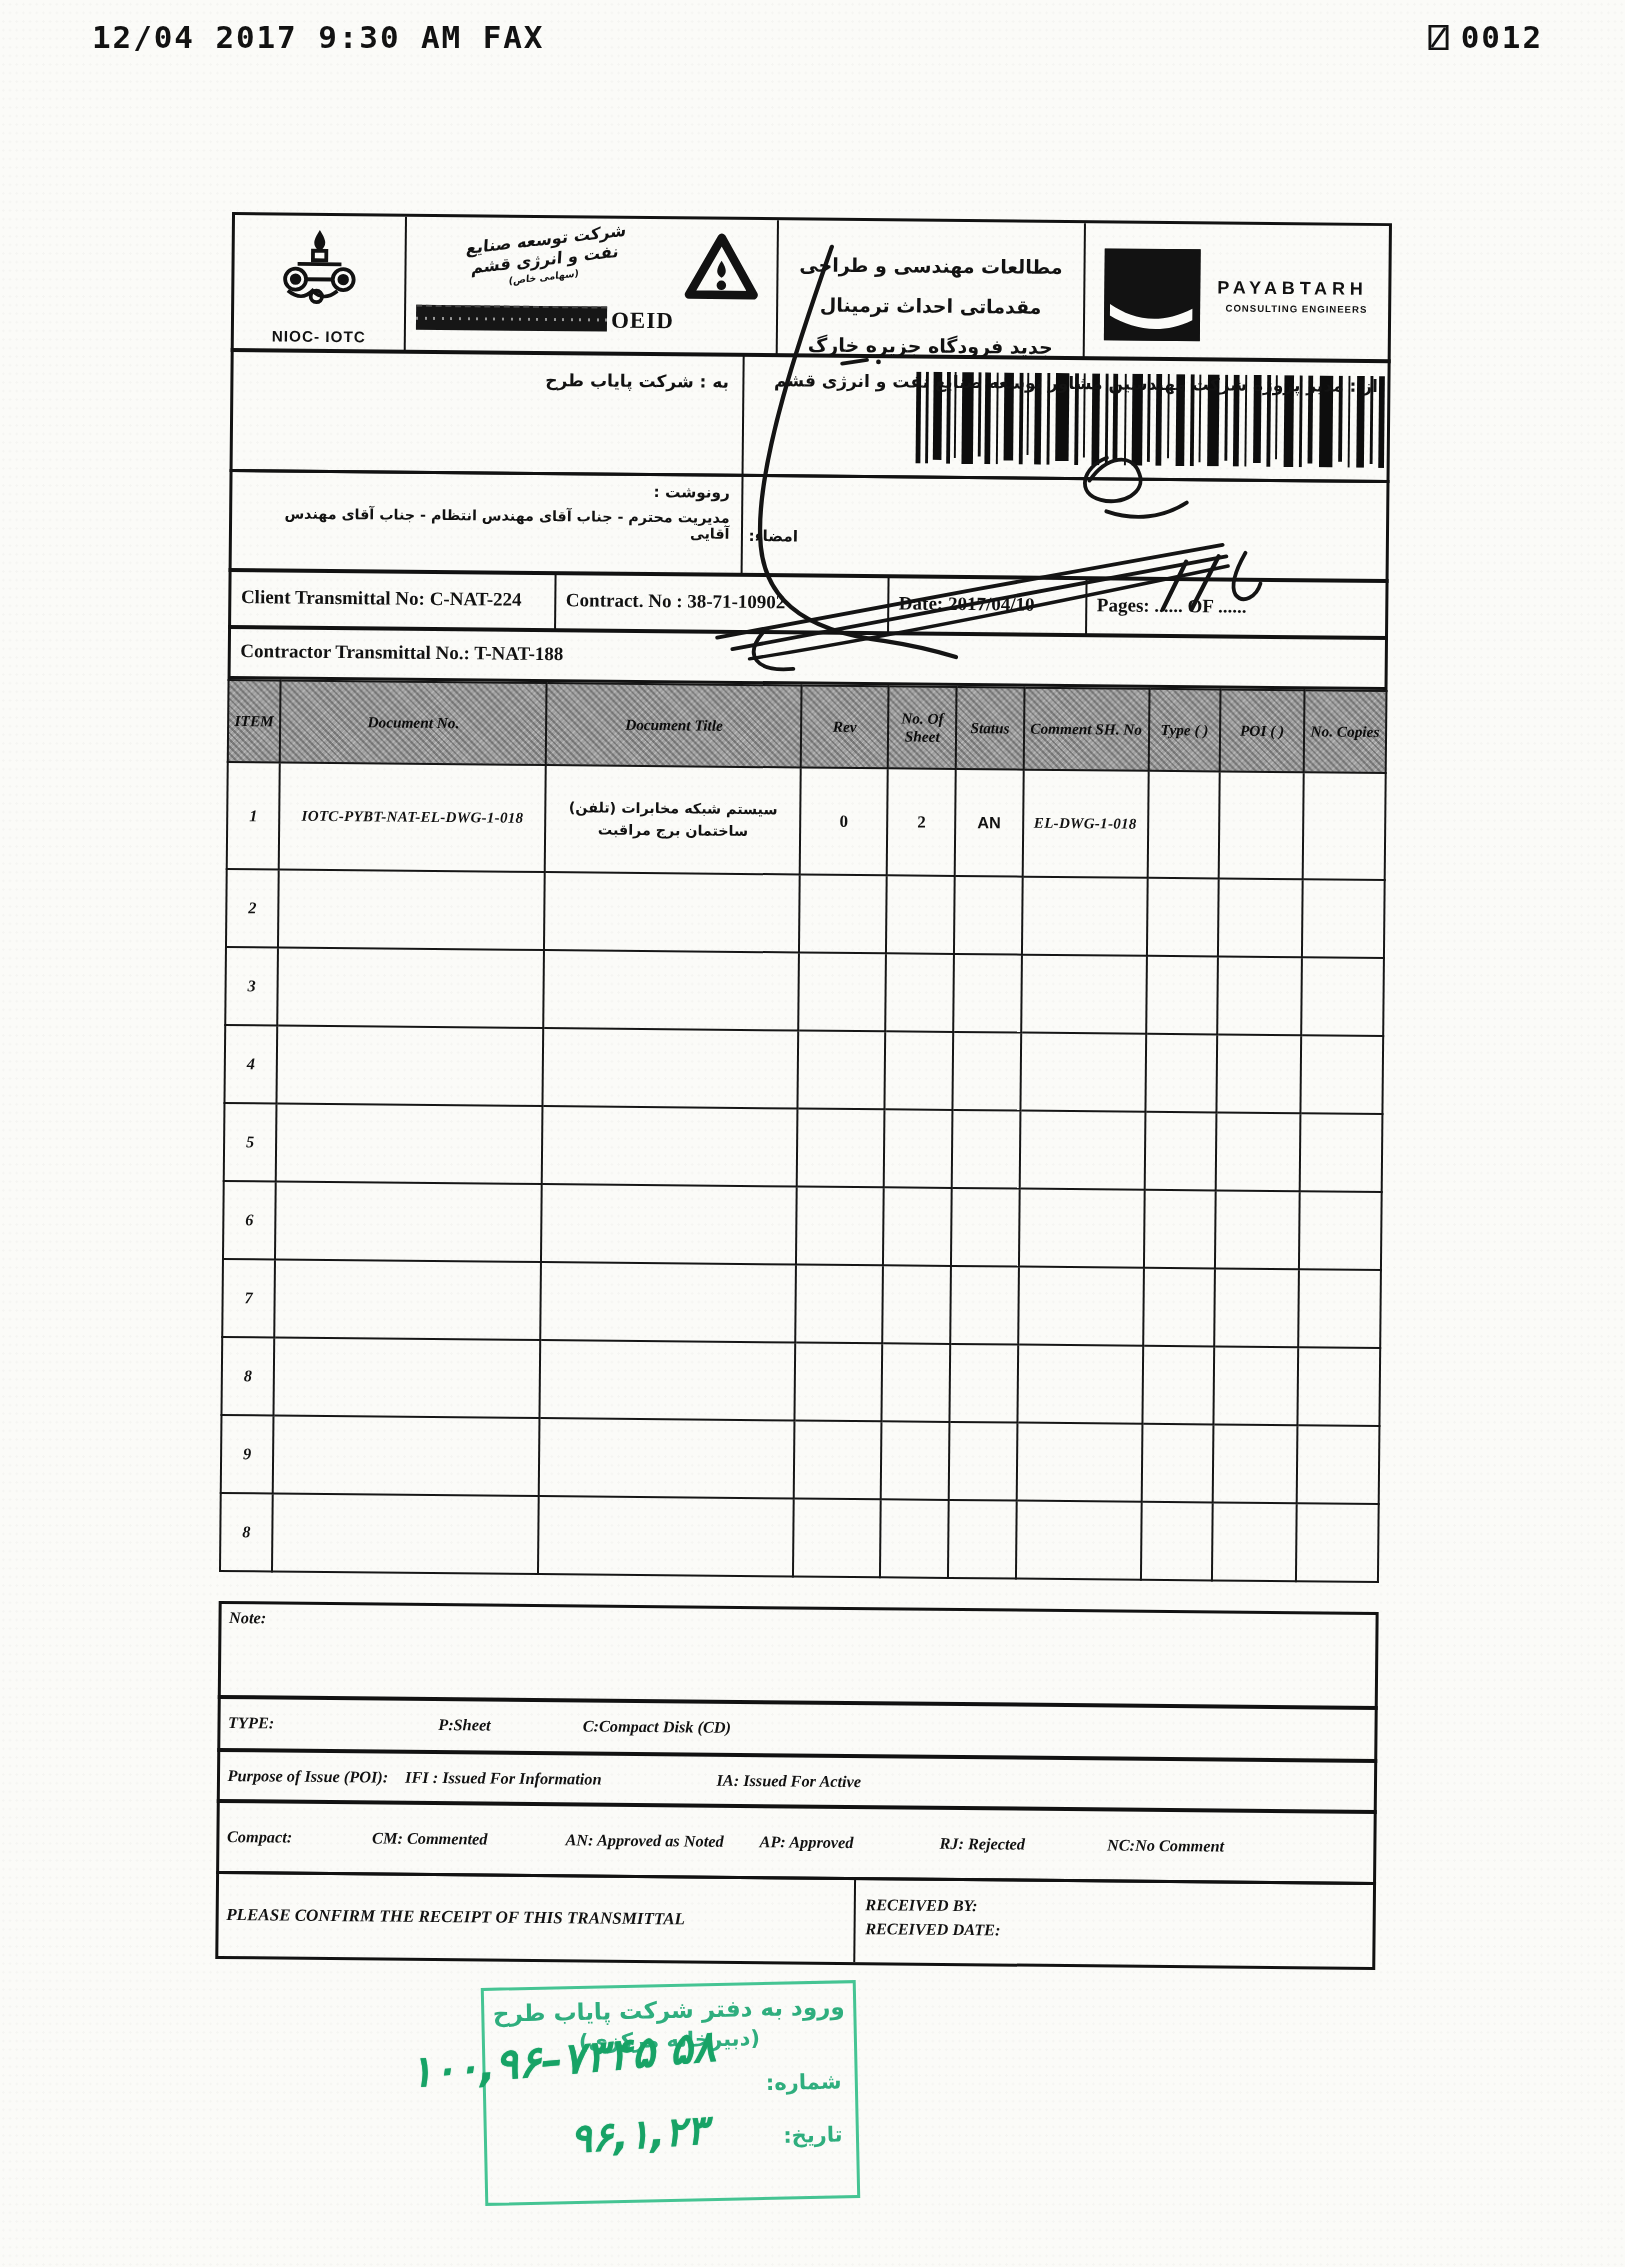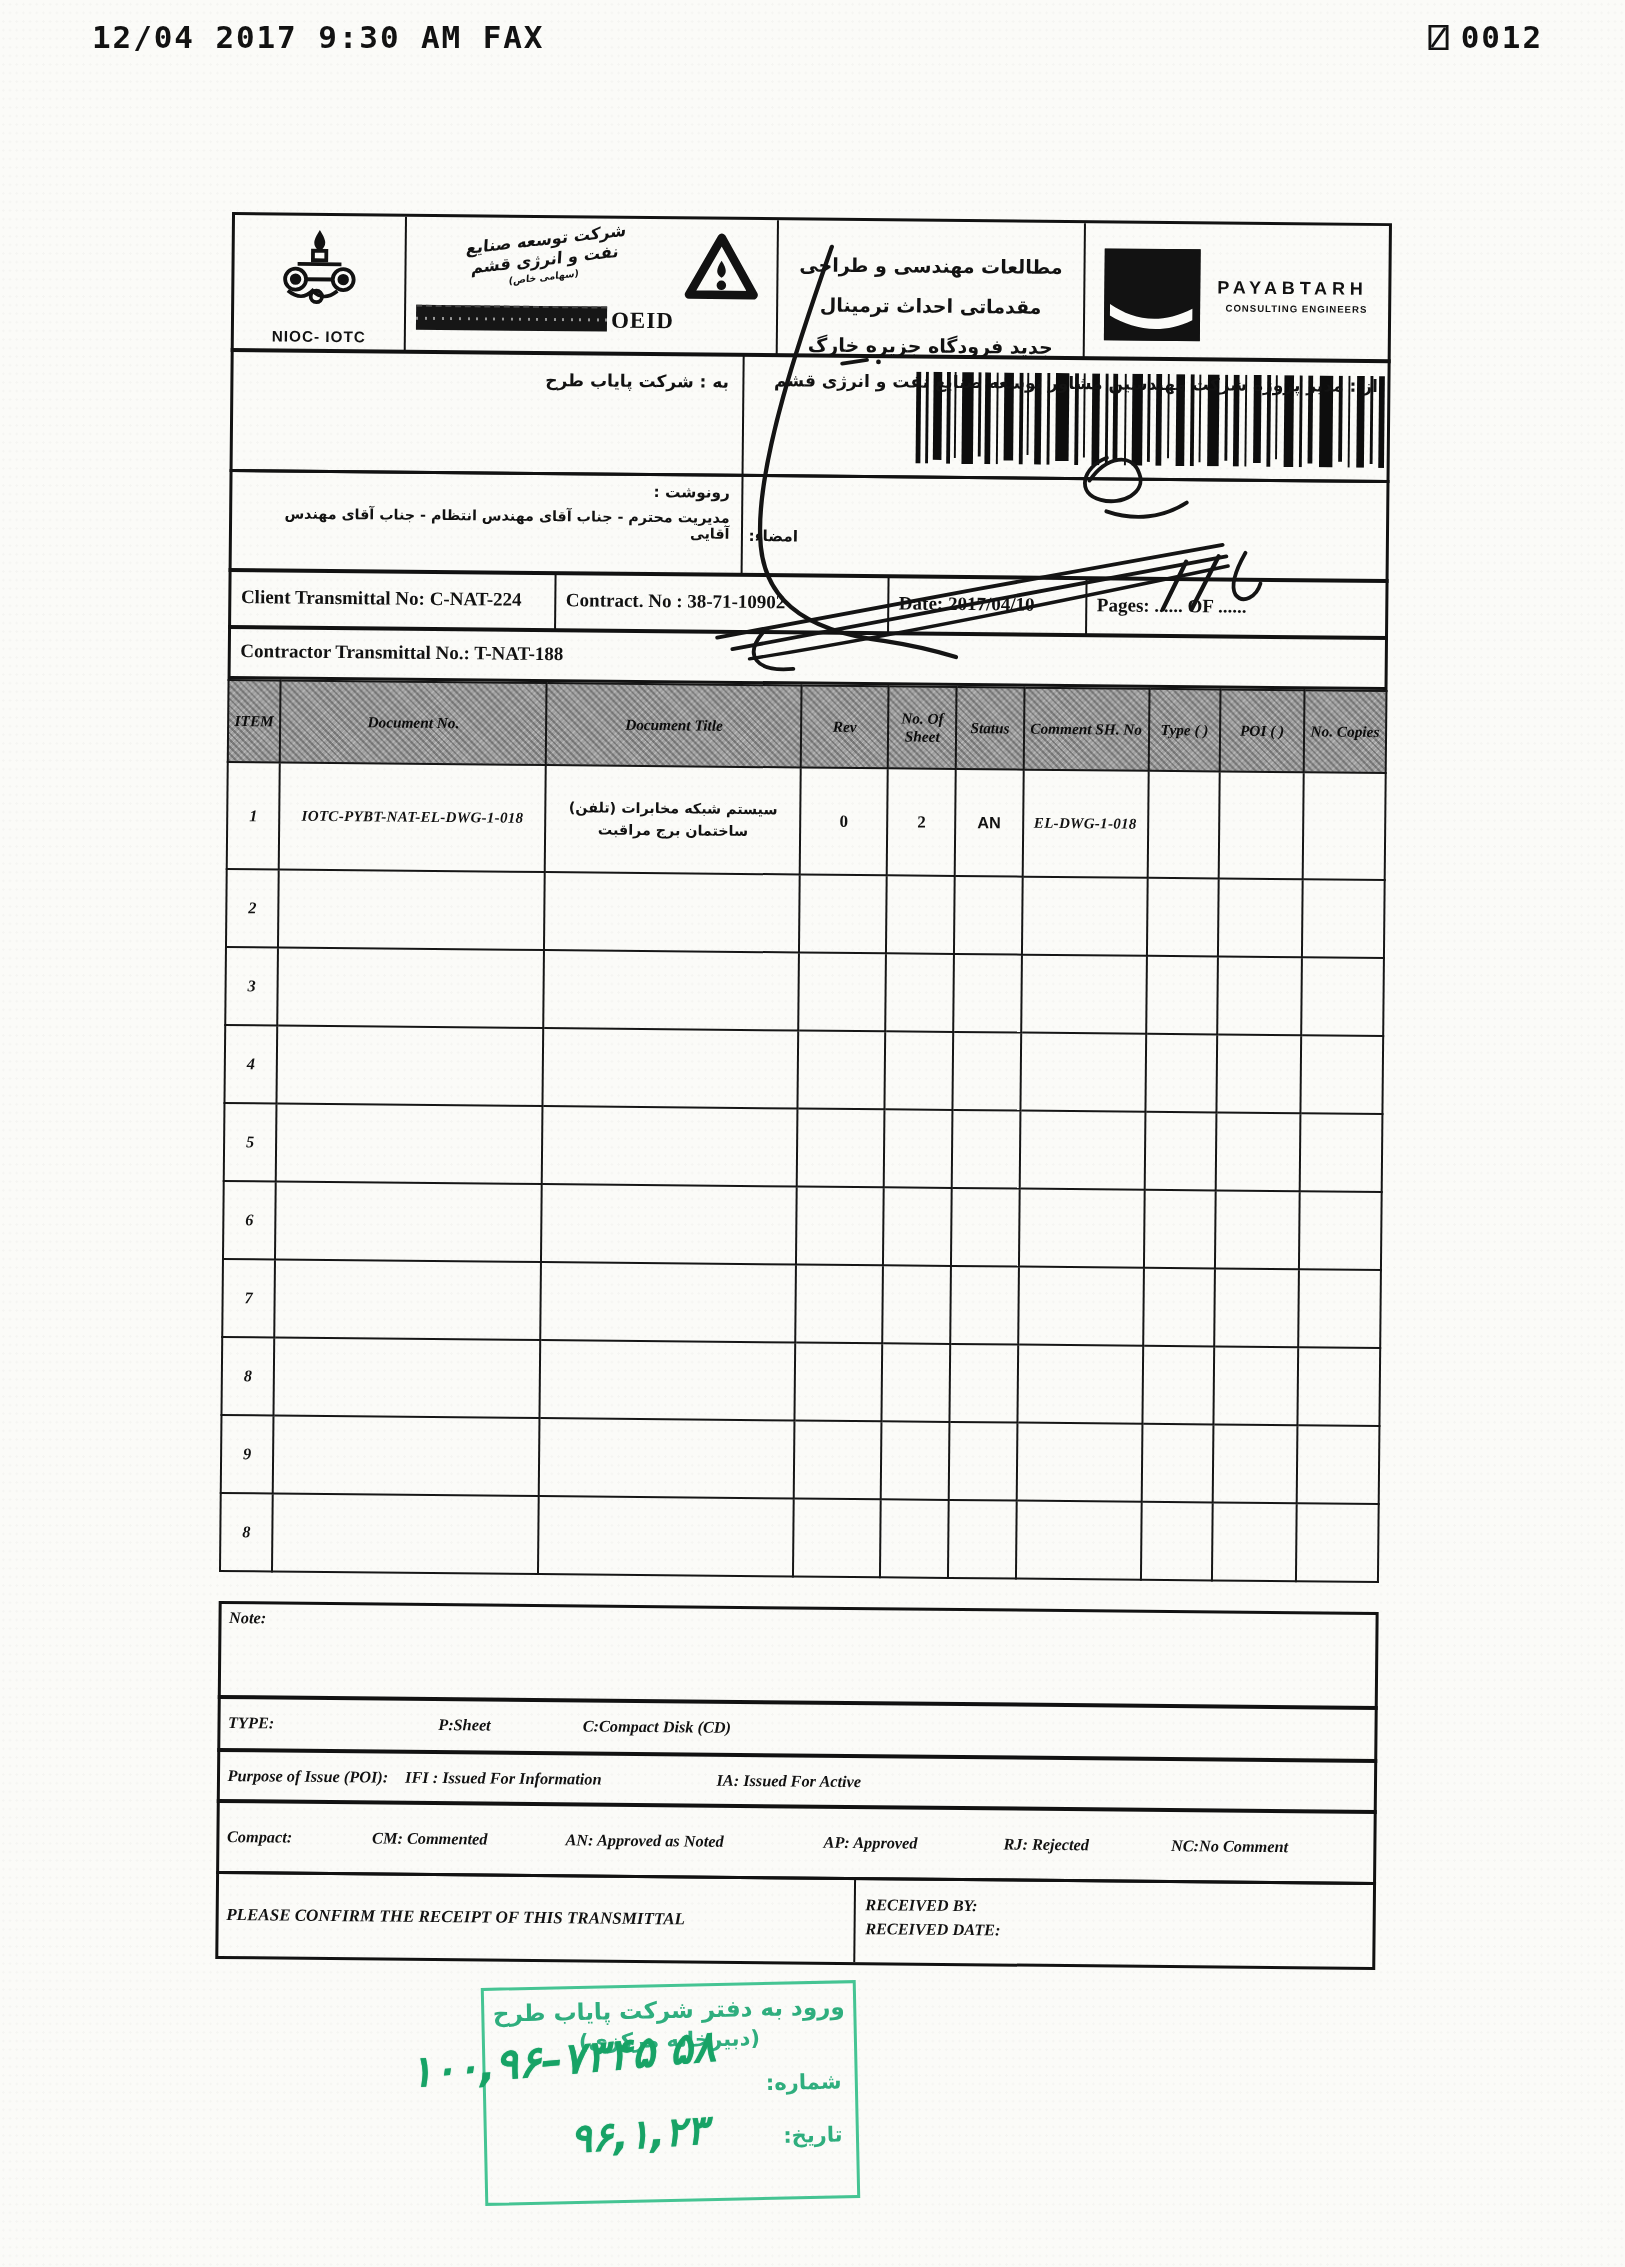--- a/index.html
+++ b/index.html
@@ -412,21 +412,21 @@
   <div class="bx legend-line poi-box">
     <span>Purpose of Issue (POI):</span>
     <span style="margin-left:17px">IFI : Issued For Information</span>
     <span style="margin-left:115px">IA: Issued For Active</span>
   </div>
 
   <div class="bx legend-line status-box">
     <span>Compact:</span>
     <span style="margin-left:80px">CM: Commented</span>
     <span style="margin-left:78px">AN: Approved as Noted</span>
-    <span style="margin-left:100px">AP: Approved</span>
+    <span style="margin-left:36px">AP: Approved</span>
     <span style="margin-left:86px">RJ: Rejected</span>
     <span style="margin-left:82px">NC:No Comment</span>
   </div>
 
   <div class="bx confirm-row">
     <div class="confirm-left">PLEASE CONFIRM THE RECEIPT OF THIS TRANSMITTAL</div>
     <div class="confirm-right">
       <div>RECEIVED BY:</div>
       <div>RECEIVED DATE:</div>
     </div>

